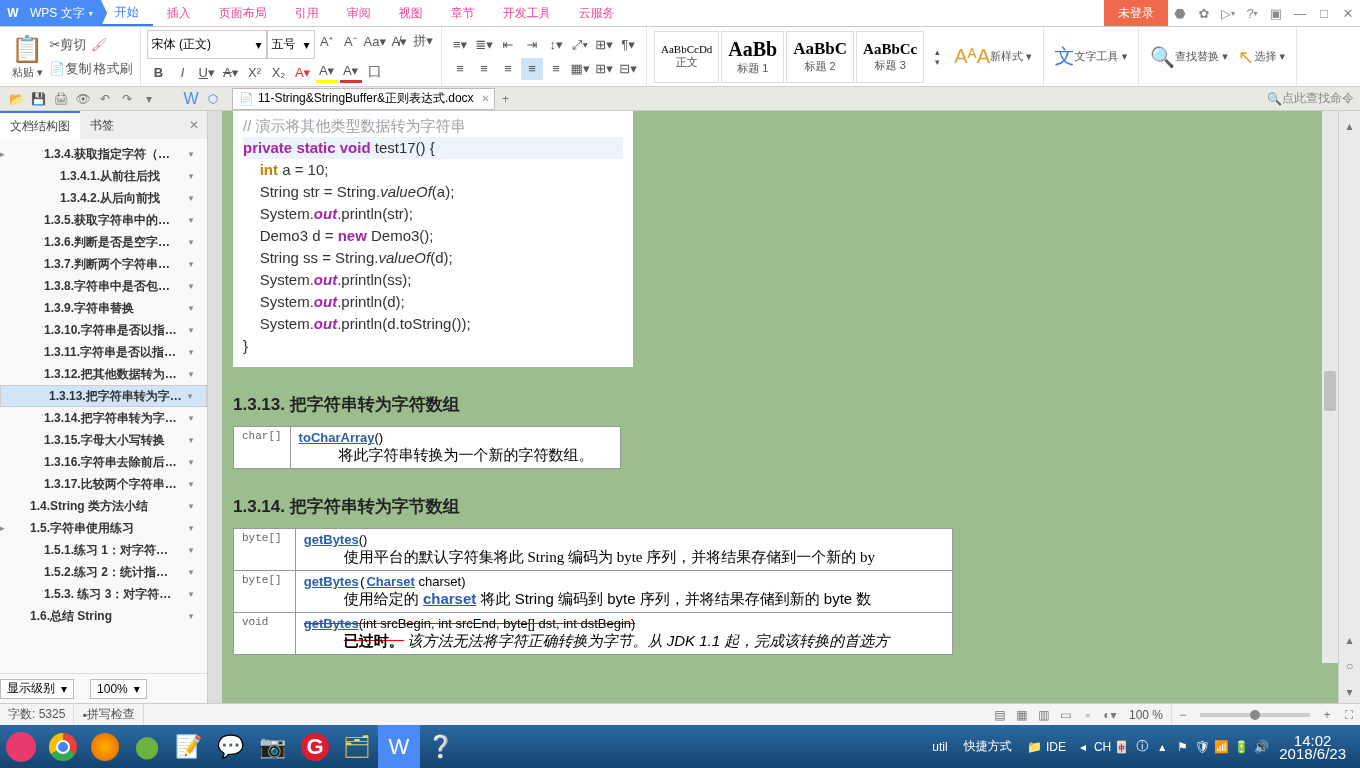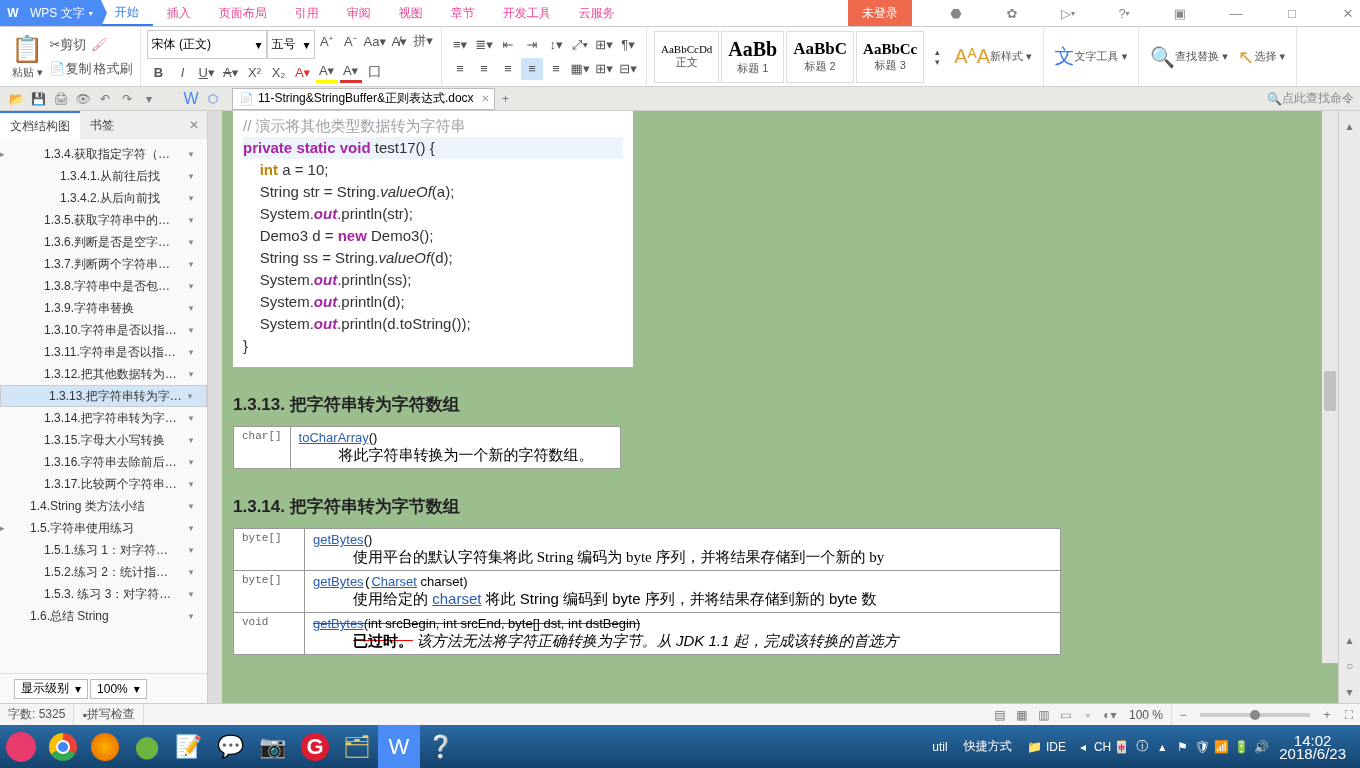--- a/index.html
+++ b/index.html
@@ -8,21 +8,21 @@
 
 .titlebar { height:27px; background:#fff; display:flex; align-items:stretch; border-bottom:1px solid #ccc; }
 .app-logo { width:26px; background:#4a8bf5; color:#fff; display:flex; align-items:center; justify-content:center; font-weight:bold; }
 .app-name { padding:0 8px 0 4px; background:#4a8bf5; color:#fff; display:flex; align-items:center; position:relative; }
 .app-name::after { content:''; position:absolute; right:-6px; top:0; border-left:6px solid #4a8bf5; border-top:13px solid transparent; border-bottom:14px solid transparent; }
 .app-caret { font-size:8px; margin-left:4px; }
 .menu-tabs { display:flex; }
 .menu-tab { padding:0 14px; display:flex; align-items:center; color:#ec4899; cursor:pointer; }
 .menu-tab.active { color:#3a7bf0; border-bottom:2px solid #3a7bf0; background:#fff; }
 .title-spacer { flex:1; }
-.title-right { display:flex; align-items:center;gap:32px; }
+.title-right { display:flex; align-items:center; }
 .login-btn { padding:0 14px; height:100%; display:flex; align-items:center; color:#fff; background:#ef6a4d; }
 .title-icon { width:24px; height:100%; display:flex; align-items:center; justify-content:center; color:#888; font-size:13px; }
 
 
 .ribbon { height:60px; background:#fff; display:flex; border-bottom:1px solid #d0d0d0; }
 .rgroup { display:flex; align-items:center; padding:2px 6px; border-right:1px solid #e5e5e5; }
 .rbtn { min-width:22px; height:22px; display:flex; align-items:center; justify-content:center; color:#555; font-size:13px; margin:0 1px; }
 .rlarge { flex-direction:row; padding:2px 4px; height:52px; font-size:11px; color:#555; }
 .rlarge .ic { font-size:20px; }
 .paste-col { display:flex; flex-direction:column; align-items:center; }
@@ -46,44 +46,44 @@
 .workspace { display:flex; height:592px; }
 .sidebar { width:208px; background:#f9f9f9; border-right:1px solid #ccc; display:flex; flex-direction:column; }
 .sb-tabs { height:28px; display:flex; align-items:center; background:#eee; }
 .sb-tab { padding:0 10px; height:100%; display:flex; align-items:center; color:#444; }
 .sb-tab.active { background:#fff; border-top:2px solid #3a7bf0; }
 .sb-spacer { flex:1; }
 .sb-close { padding:0 8px; color:#888; }
 .outline { flex:1; overflow:hidden; padding-top:4px; }
 .ol-item { height:22px; display:flex; align-items:center; justify-content:space-between; padding-right:10px; cursor:pointer; }
 .ol-item.sel { background:#d1e5f7; }
-.ol-txt { white-space:nowrap; overflow:hidden; text-overflow:ellipsis; color:#333; }
+.ol-txt { white-space:nowrap; overflow:hidden; text-overflow:ellipsis; color:#333;font-weight:bold; }
 .ol-caret { width:12px; color:#888; font-size:9px; text-align:center; }
 .ol-tri { width:14px; color:#888; font-size:9px; }
-.sb-bottom { height:30px; display:flex; align-items:center; gap:2px; padding:0 14px; border-top:1px solid #ddd;margin-top:20px; }
+.sb-bottom { height:30px; display:flex; align-items:center; gap:16px; padding:0 0; border-top:1px solid #ddd;margin-top:20px; }
 .sb-sel { border:1px solid #bbb; height:20px; padding:0 6px; display:flex; align-items:center; gap:6px; background:#fff; }
 
 
 .doc-wrap { flex:1; background:#9cbe8f; display:flex; justify-content:center; overflow:hidden; position:relative; }
 .rulerv { position:absolute; left:0; top:0; bottom:0; width:14px; background:#ddd; }
 .scrollv { position:absolute; right:0; top:0; bottom:40px; width:16px; background:#e8e8e8; }
 .scroll-thumb { position:absolute; left:2px; width:12px; top:260px; height:40px; background:#c0c0c0; border-radius:2px; }
 .page { width:1100px; background:#9cbe8f; padding:0 0 0 0; }
 .code-block { background:#fff; font-family:Consolas,monospace; font-size:15px; padding:4px 10px 10px 10px; width:400px; margin-left:10px; line-height:22px; color:#333; }
 .hl-cur { background:#ecf3fb; }
 .kw-p { color:#a626a4; font-weight:bold; }
 .kw-n { color:#c18401; font-weight:bold; }
 .mth { font-style:italic; color:#333; }
 .fld { font-style:italic; color:#a626a4; font-weight:bold; }
 .cm { color:#a0a1a7; }
 .heading { font-weight:bold; font-size:17px; margin:26px 0 10px 10px; color:#222; }
 .api-table { border-collapse:collapse; background:#fff; margin-left:10px; }
 .api-table td { border:1px solid #999; padding:3px 8px; font-family:"Courier New",monospace; font-size:13px; vertical-align:top; }
 .api-table .ret { color:#666; font-size:11px; }
-.api-table .link { color:#2a5db0; font-weight:normal; text-decoration:underline; }
+.api-table .link { color:#2a5db0; font-weight:bold; text-decoration:underline; }
 .api-table .desc { font-family:"SimSun"; font-size:15px; padding-left:40px; }
 .api-table .deprecated { background-image:linear-gradient(transparent 48%,red 48%,red 55%,transparent 55%); }
 
 
 .right-strip { width:22px; background:#eaeaea; border-left:1px solid #ccc; display:flex; flex-direction:column; align-items:center; }
 .rs-ic { height:22px; width:100%; display:flex; align-items:center; justify-content:center; color:#777; margin-top:4px; }
 
 
 .statusbar { height:22px; background:#f4f4f4; border-top:1px solid #ccc; display:flex; align-items:center; font-size:12px; }
 .sb-cell { padding:0 8px; border-right:1px solid #ddd; color:#555; height:100%; display:flex; align-items:center; }
@@ -476,21 +476,21 @@
       <table class="api-table">
         <tbody>
             <tr>
               <td class="ret">char[]</td>
               <td style="width:330px"><span class="link">toCharArray</span><span>()</span><div class="desc">将此字符串转换为一个新的字符数组。</div></td>
             </tr>
       </tbody>
         </table>
 
       <div class="heading">1.3.14. 把字符串转为字节数组</div>
-      <table class="api-table" style="width:828px">
+      <table class="api-table" style="width:720px">
         <tbody>
             <tr>
               <td class="ret">byte[]</td>
               <td><span class="link">getBytes</span><span>()</span><div class="desc">使用平台的默认字符集将此 String 编码为 byte 序列，并将结果存储到一个新的 by</div></td>
             </tr>
         <tr>
               <td class="ret">byte[]</td>
               <td><span class="link">getBytes</span>(<span class="link">Charset</span><span> charset)</span><div class="desc"><span>使用给定的 </span><span class="link">charset</span><span> 将此 String 编码到 byte 序列，并将结果存储到新的 byte 数</span></div></td>
             </tr>
         <tr>

